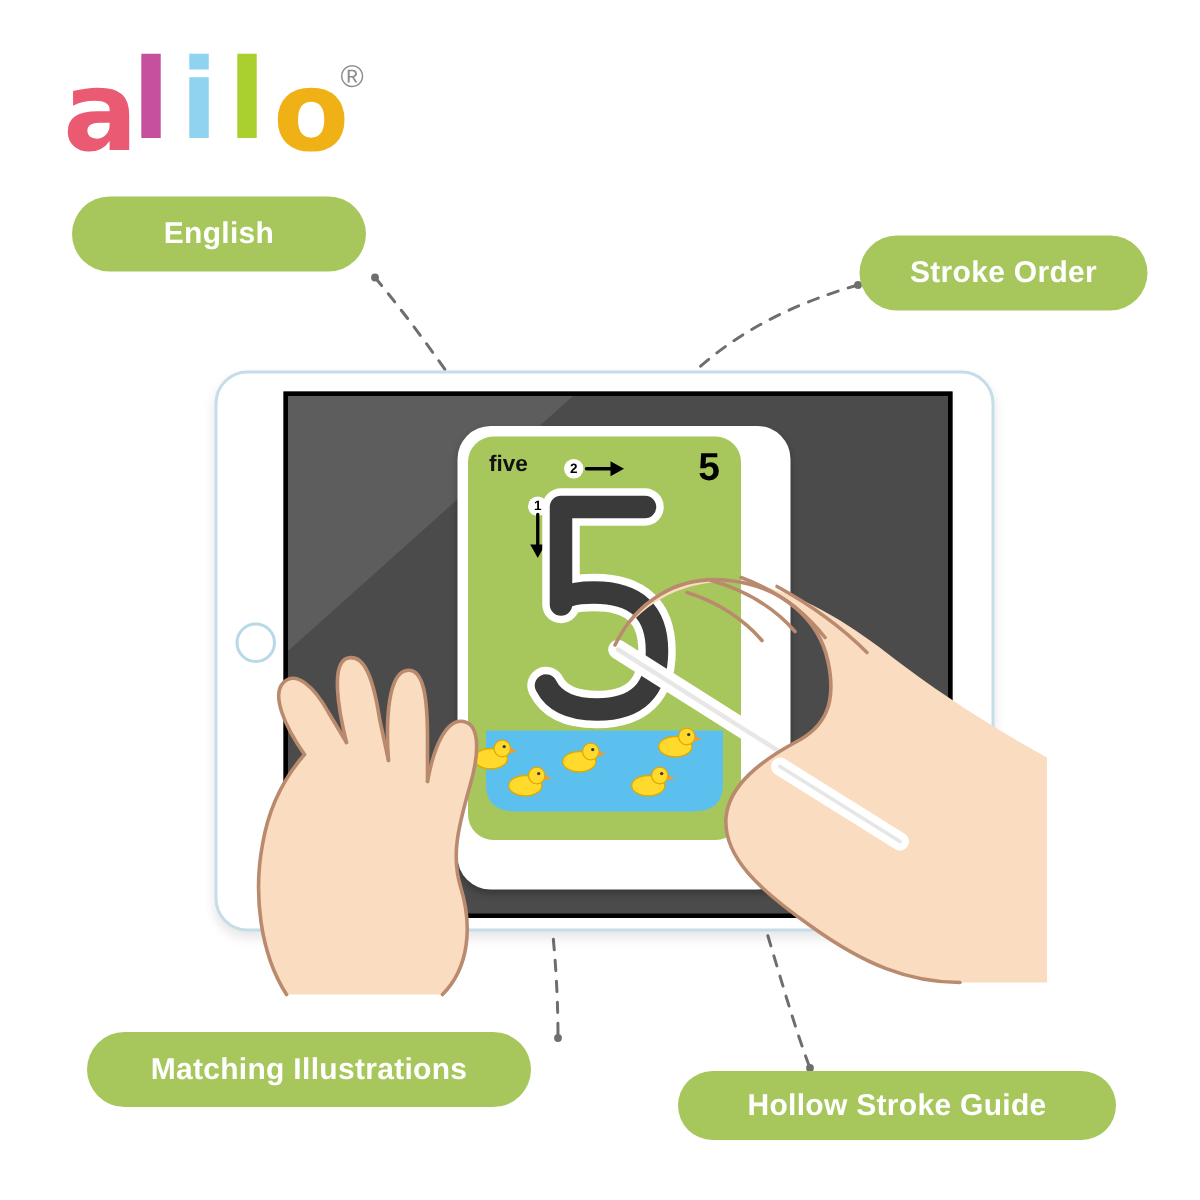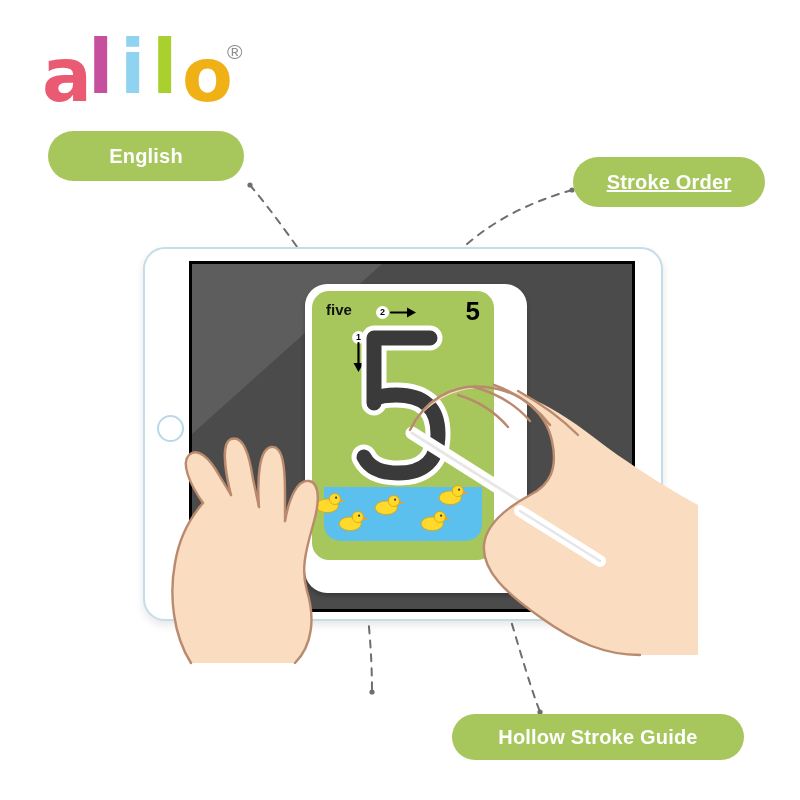--- a/index.html
+++ b/index.html
@@ -314,16 +314,17 @@
       <path d="M74,32 C96,38 116,50 130,66"></path>
       <path d="M94,30 C116,38 136,52 150,70"></path>
       <path d="M118,36 C140,48 162,64 178,80"></path>
     </g>
 
     <path d="M120,156 L200,206" stroke="#ffffff" stroke-width="12" stroke-linecap="round"></path>
     <path d="M120,156 L200,206" stroke="#dcdcdc" stroke-width="2.5" stroke-linecap="round" opacity="0.7"></path>
   </svg>
 
   <div class="pill" id="pill-english" style="background: rgb(167, 199, 93); color: rgb(255, 255, 255);">English</div>
-  <div class="pill" id="pill-stroke-order" style="background: rgb(167, 199, 93); color: rgb(255, 255, 255); text-decoration: underline;">Stroke Order</div>
+  <div class="pill" id="pill-stroke-order" style="background: rgb(167, 199, 93); color: rgb(255, 255, 255);">Stroke Order</div>
+  <div class="pill" id="pill-matching" style="background: rgb(167, 199, 93); color: rgb(255, 255, 255);">Matching Illustrations</div>
   <div class="pill" id="pill-hollow" style="background: rgb(167, 199, 93); color: rgb(255, 255, 255);">Hollow Stroke Guide</div>
 
 </div>
 
 </body></html>

